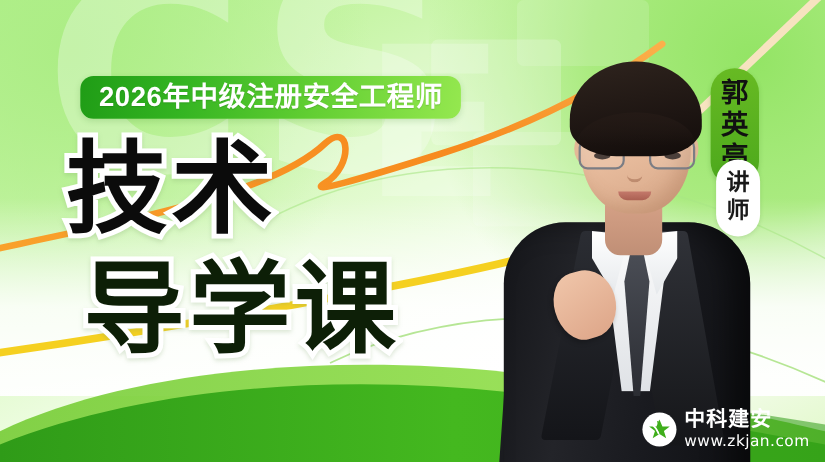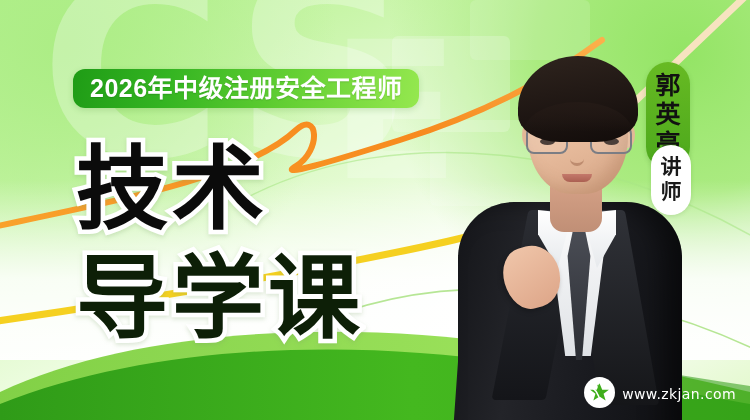--- a/index.html
+++ b/index.html
@@ -113,21 +113,21 @@
   }
   .headline-line {
     font-size: 92px;
     font-weight: 900;
     line-height: .99;
     letter-spacing: 4px;
     color: #0b0b0b;
     -webkit-text-stroke: 9px #ffffff;
     paint-order: stroke fill;
     white-space: nowrap;
-    margin: 16px;
+    margin: 0;
     filter: drop-shadow(0 2px 2px rgba(120,160,100,.25));
   }
   .headline-line.l2 {
     margin-top: 18px;
     margin-left: 16px;
     color: #0d1f07;
   }
 
   
   .photo-wrap {
@@ -455,17 +455,18 @@
 
   <div class="brand">
     <div class="brand-mark">
       <svg width="25" height="25" viewBox="0 0 24 24" aria-hidden="true">
         <path d="M12 3.2 L14.6 9.4 L21 9.4 L15.9 13.3 L17.9 19.6 L12 15.9 L6.1 19.6 L8.1 13.3 L3 9.4 L9.4 9.4 Z" fill="#3fae1b"></path>
         <path d="M5.5 7.5 C8 9.5 10 12 11.2 15.5" stroke="#ffffff" stroke-width="1.5" fill="none" stroke-linecap="round"></path>
         <path d="M10.5 4.6 C11.4 7.2 11.8 10.2 11.6 13.2" stroke="#3fae1b" stroke-width="1.2" fill="none"></path>
       </svg>
     </div>
     <div class="brand-text">
+      <span class="brand-name">中科建安</span>
       <span class="brand-url">www.zkjan.com</span>
     </div>
   </div>
 
 </div>
 
 </body></html>

